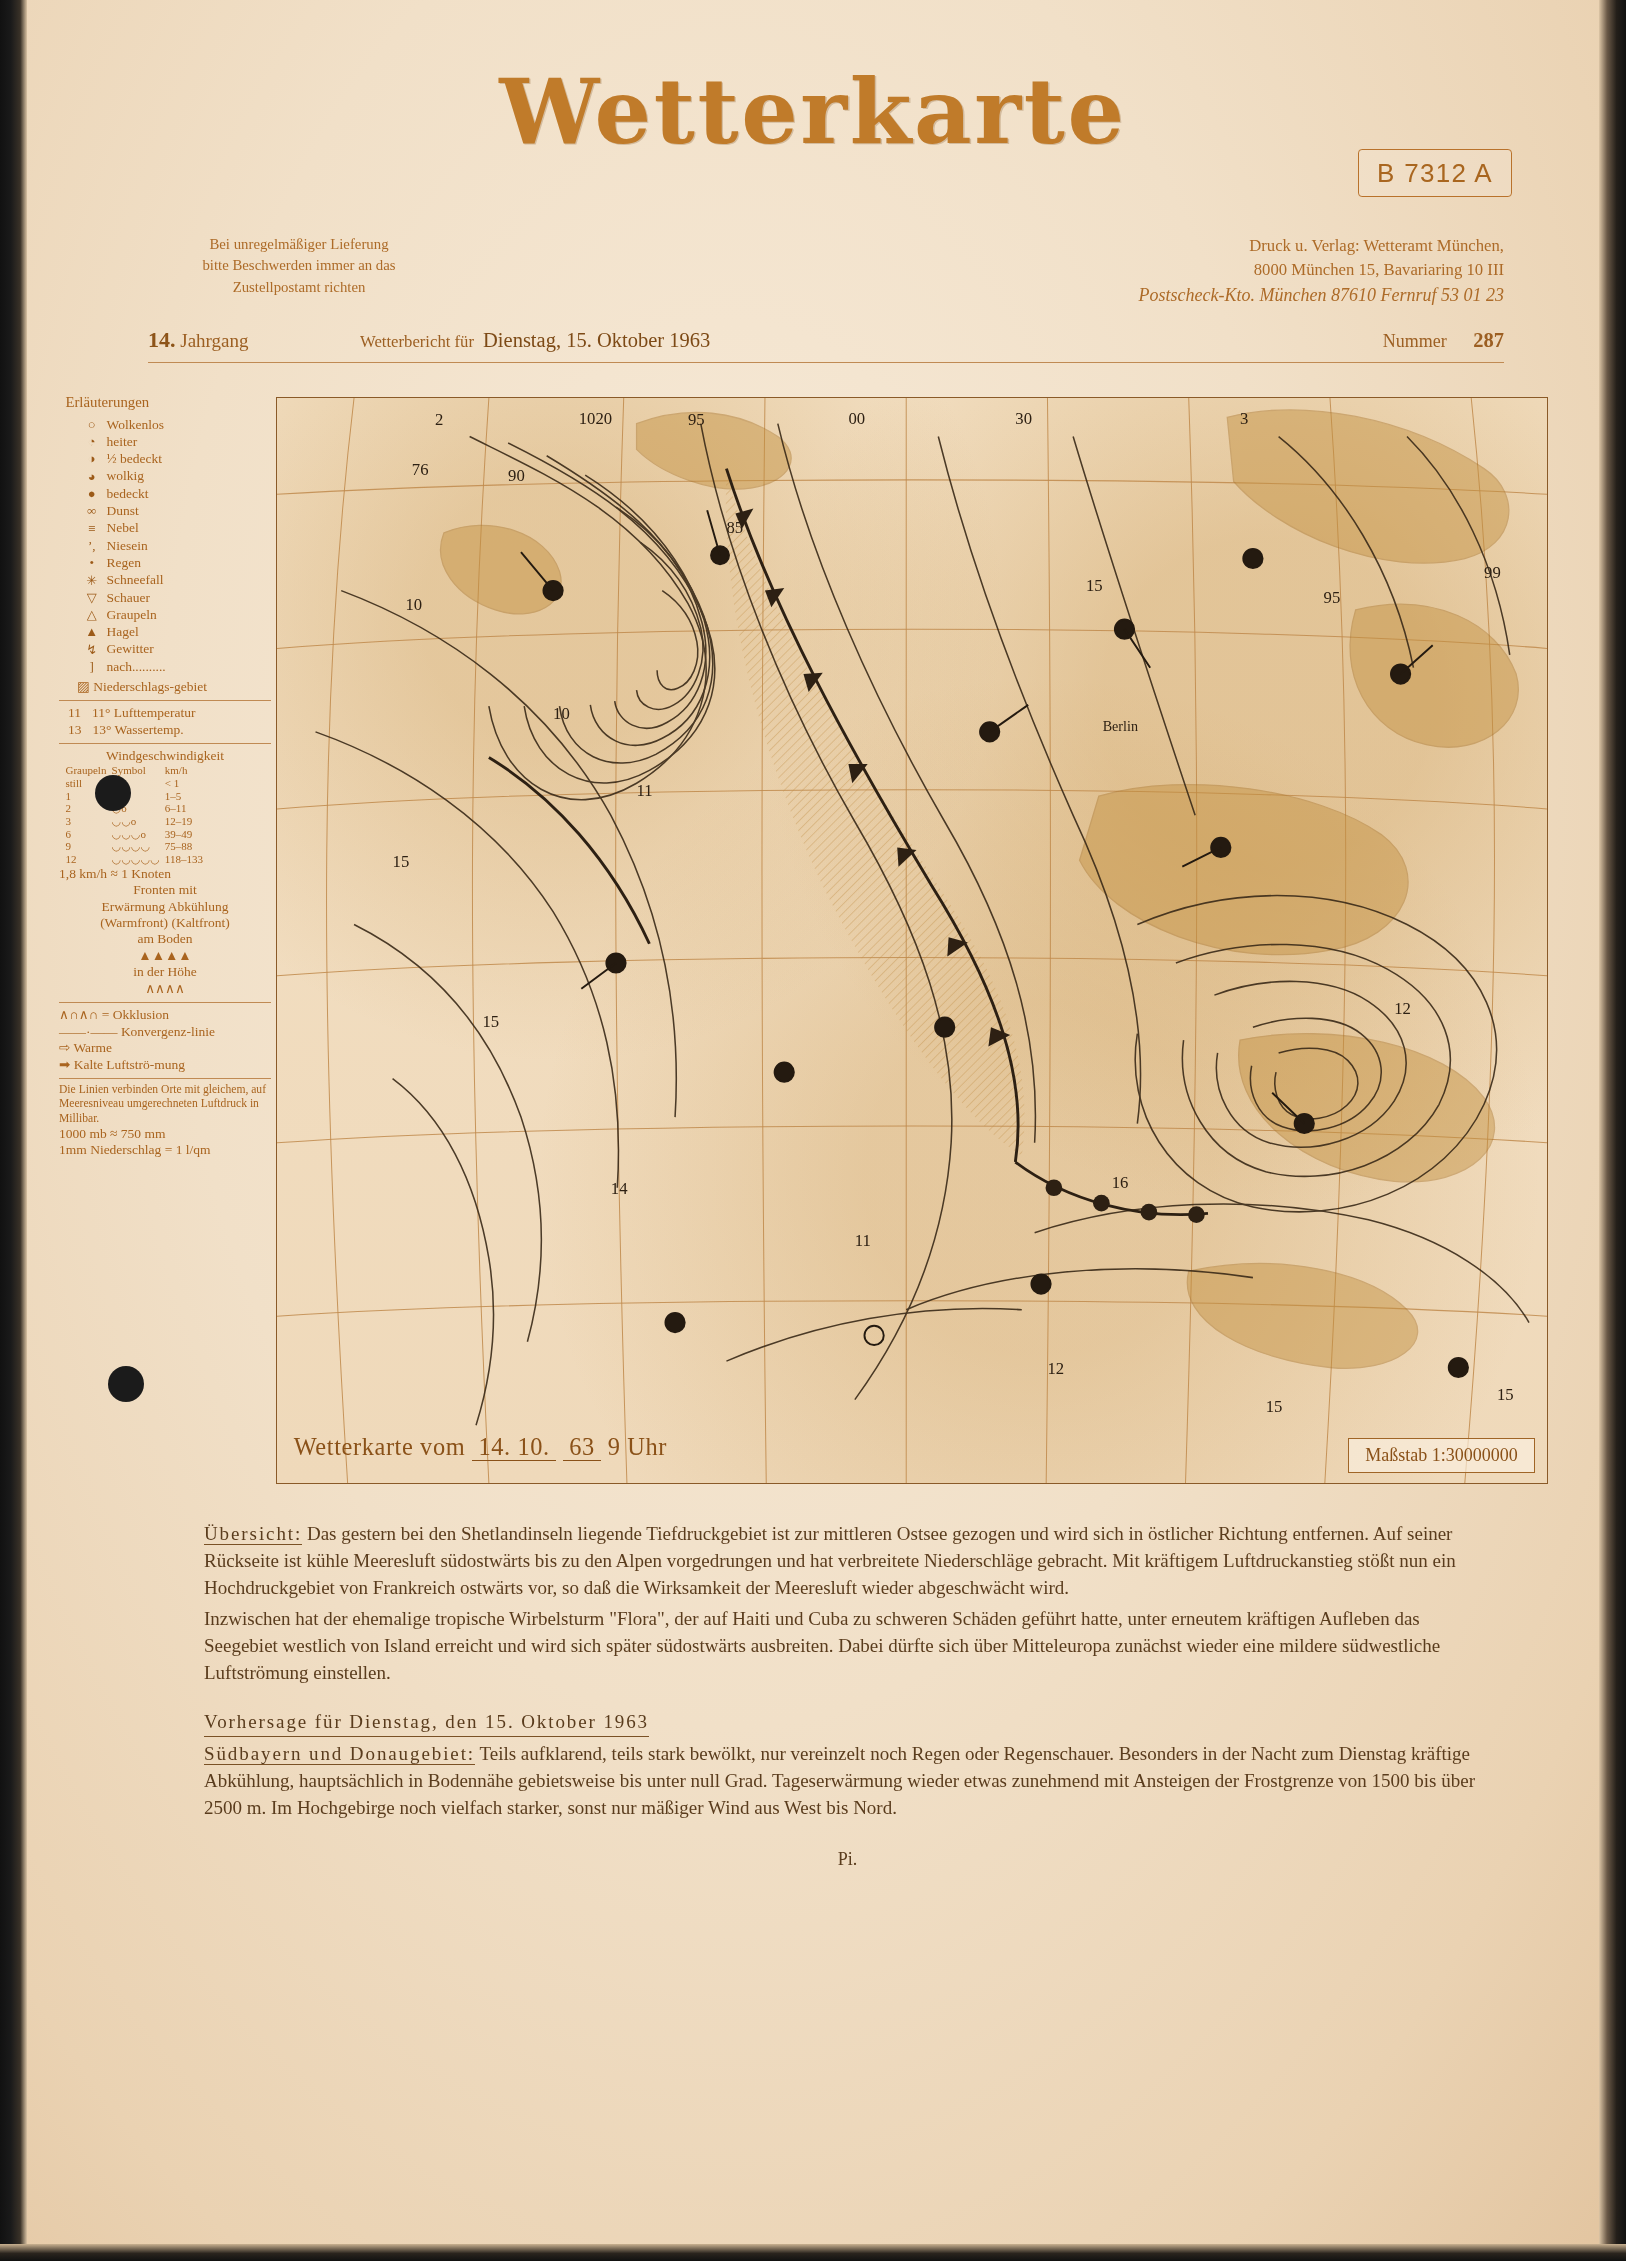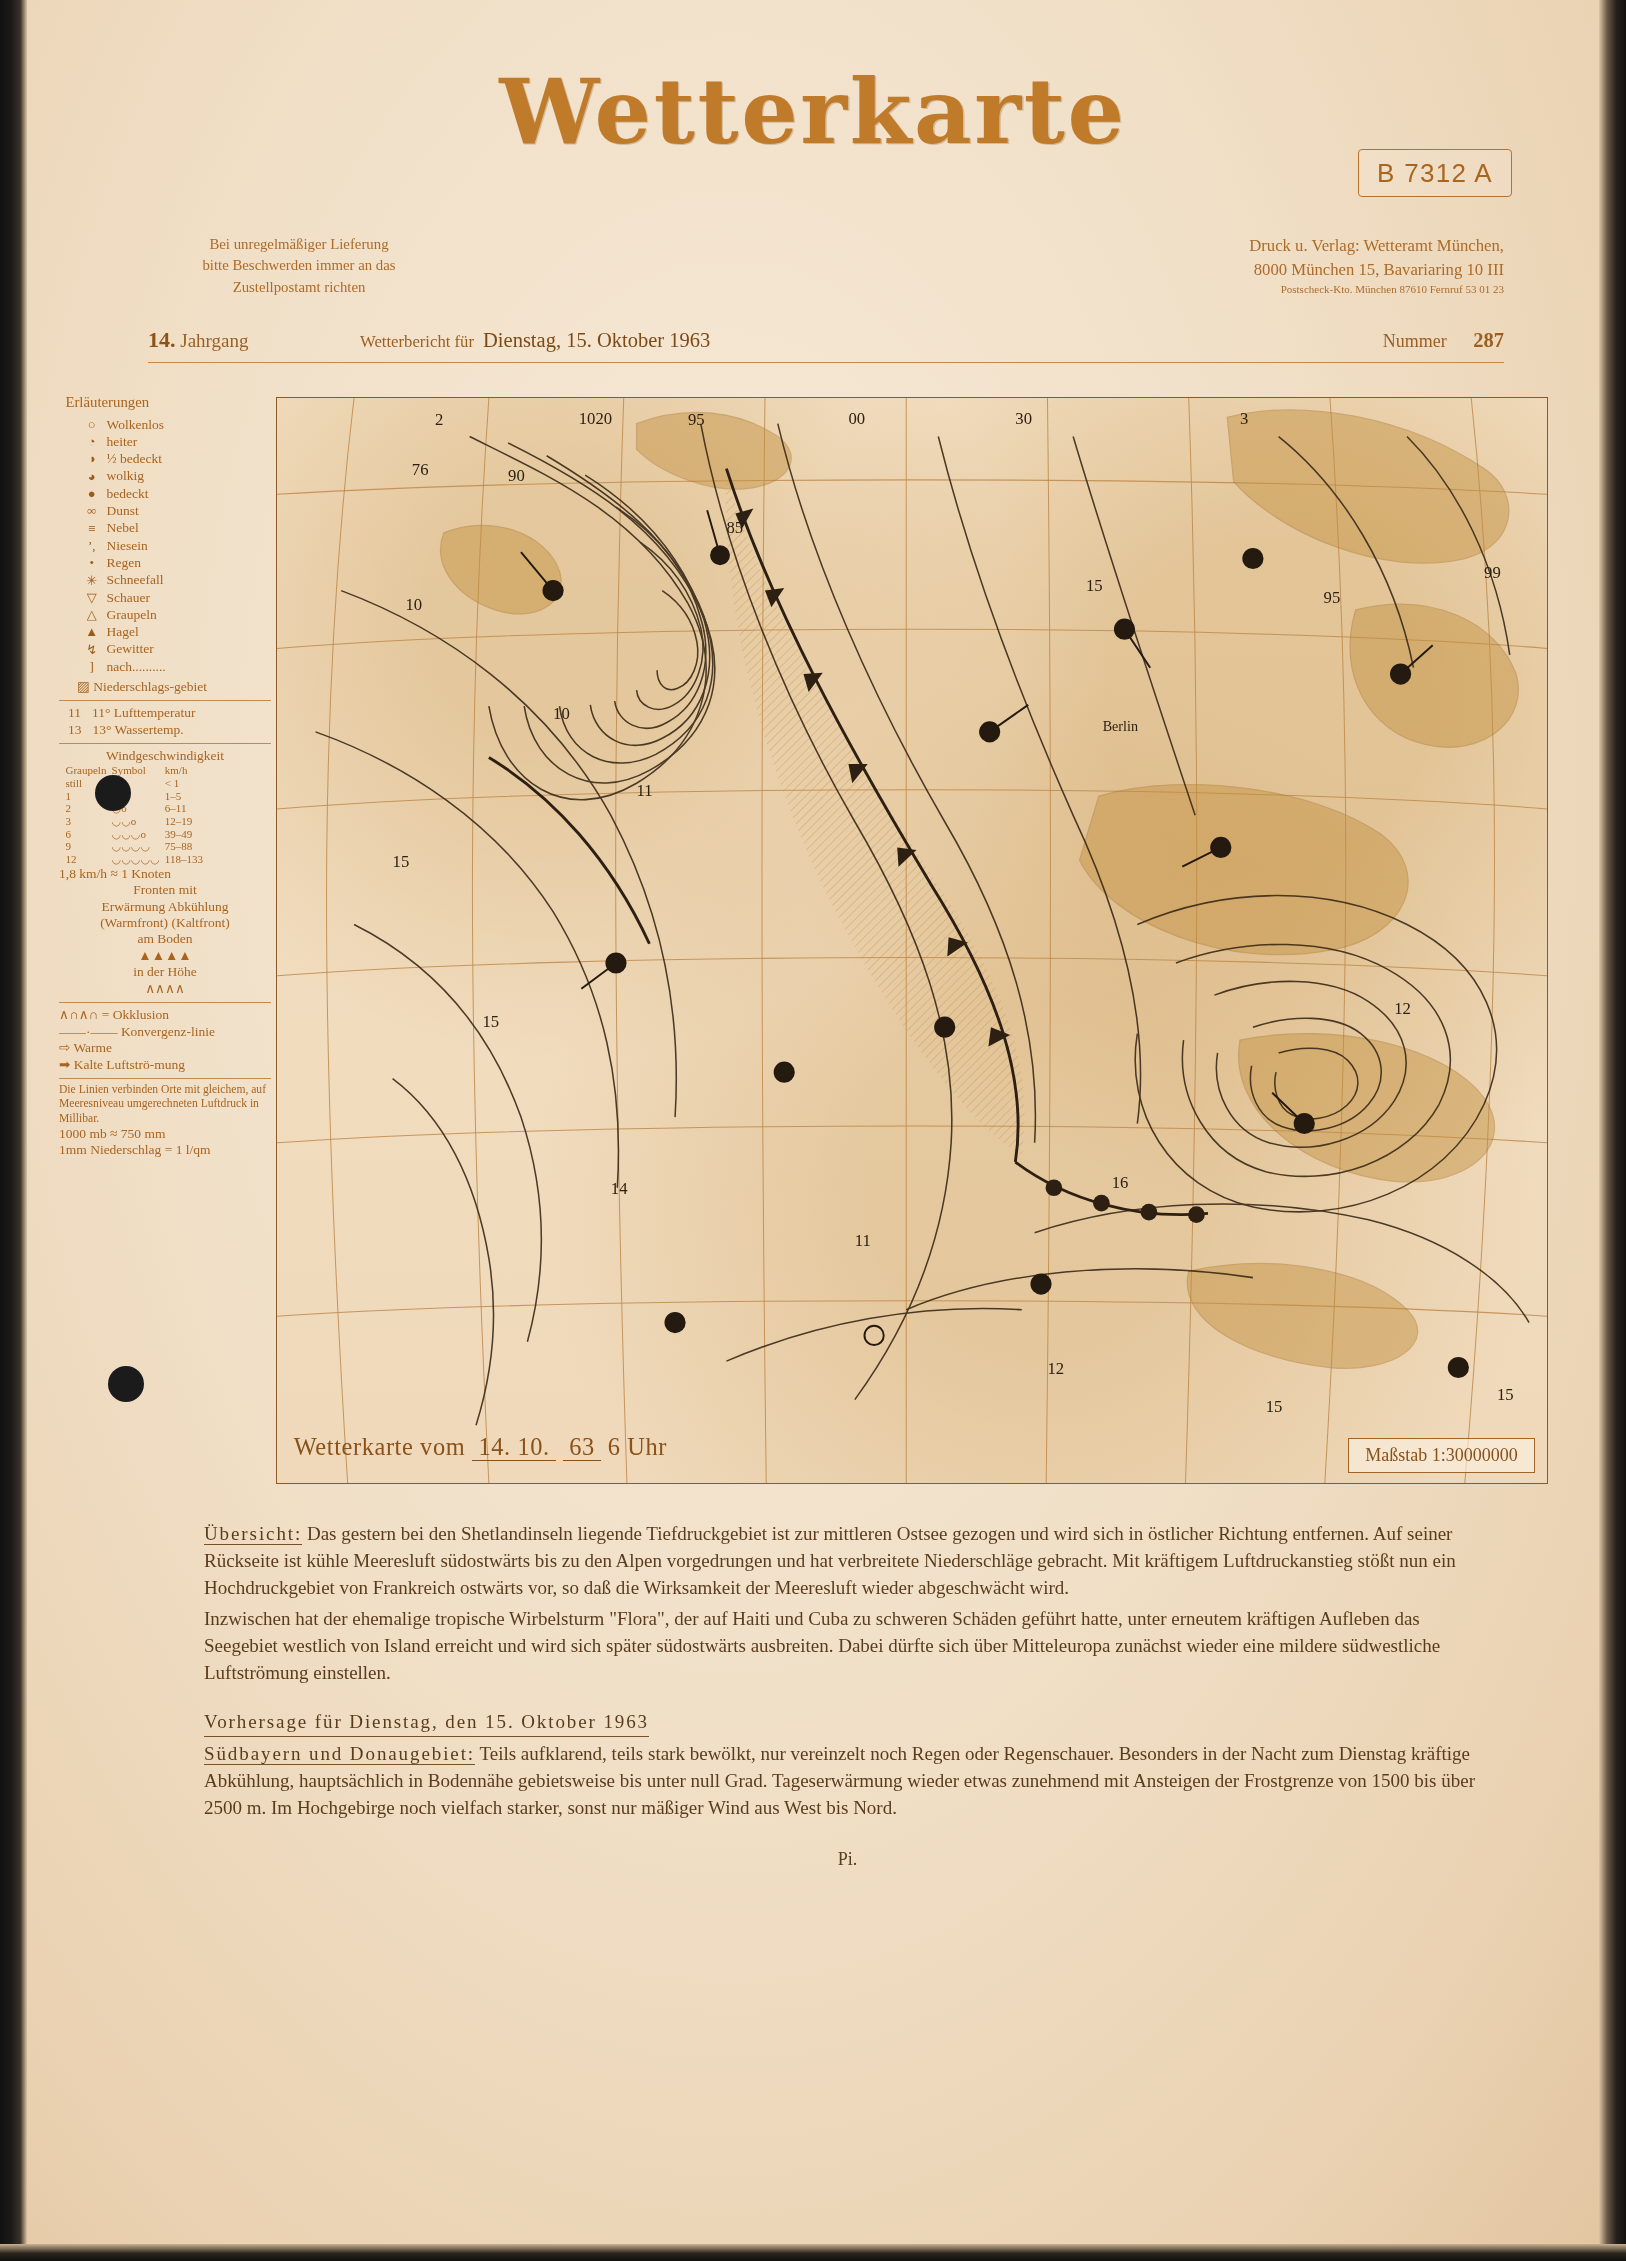--- a/index.html
+++ b/index.html
@@ -50,21 +50,21 @@
     font-family:"Liberation Sans",sans-serif;
   }
   .infoRow{
     position:absolute;left:148px;right:122px;top:234px;
     display:flex;justify-content:space-between;align-items:flex-start;
     font-size:17.3px;color:#ad6b28;line-height:1.45;
   }
   .infoRow .col1{width:526px;}
   .infoRow .col2{width:302px;text-align:center;font-size:14.8px;line-height:1.45;}
   .infoRow .col3{width:449px;text-align:right;font-size:16.7px;}
-  .infoRow .col3 .small{font-size:11px;}
+  .infoRow .col3 .small{font-size:18px;font-style:italic;}
   .issueRow{
     position:absolute;left:148px;right:122px;top:327px;
     display:flex;align-items:baseline;
     font-size:19px;color:#9c5f22;
     border-bottom:1.3px solid #c08a53;
     padding-bottom:9px;
   }
   .issueRow .jahr{width:212px;}
   .issueRow .jahr b{font-size:22px;color:#8d5419;}
   .issueRow .berichtlbl{font-size:16.7px;}
@@ -452,21 +452,21 @@
       </g>
 
       <g fill="#2d2013" font-size="22">
           <text x="1286" y="518">Berlin</text>
         </g>
     </svg>
     <div class="maptitle">
       <span>Wetterkarte vom</span>
       <span class="u">14. 10.</span>
       <span class="u">63</span>
-      <span>6 Uhr</span>
+      <span>9 Uhr</span>
     </div>
     <div class="scalebox">Maßstab 1:30000000</div>
   </div>
 
   <div class="body">
     <p>
       <span class="lbl">Übersicht:</span>
       <span>Das gestern bei den Shetlandinseln liegende Tiefdruckgebiet ist zur mittleren Ostsee gezogen und wird sich in östlicher Richtung entfernen. Auf seiner Rückseite ist kühle Meeresluft südostwärts bis zu den Alpen vorgedrungen und hat verbreitete Niederschläge gebracht. Mit kräftigem Luftdruckanstieg stößt nun ein Hochdruckgebiet von Frankreich ostwärts vor, so daß die Wirksamkeit der Meeresluft wieder abgeschwächt wird.</span>
     </p>
     <p>Inzwischen hat der ehemalige tropische Wirbelsturm "Flora", der auf Haiti und Cuba zu schweren Schäden geführt hatte, unter erneutem kräftigen Aufleben das Seegebiet westlich von Island erreicht und wird sich später südostwärts ausbreiten. Dabei dürfte sich über Mitteleuropa zunächst wieder eine mildere südwestliche Luftströmung einstellen.</p>

